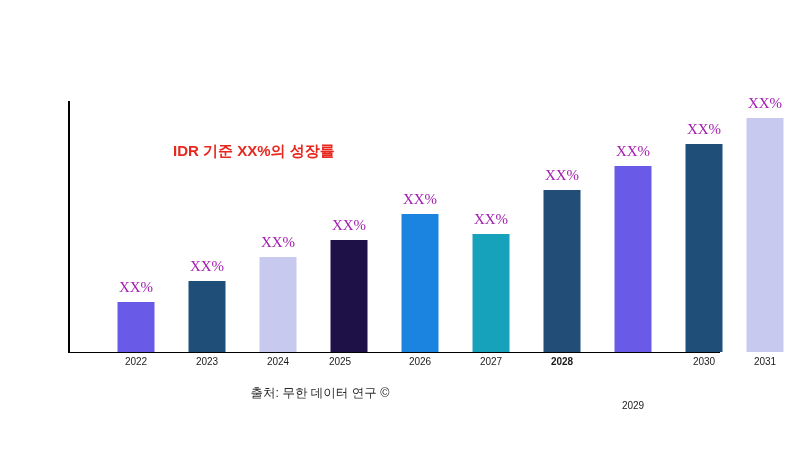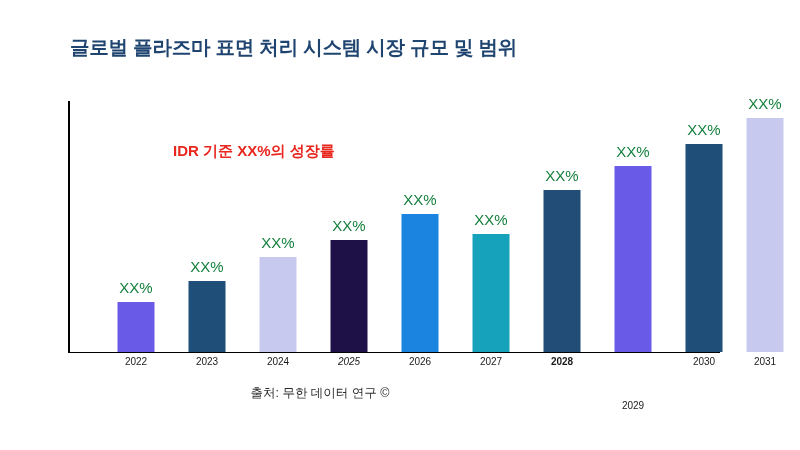--- a/index.html
+++ b/index.html
@@ -74,22 +74,23 @@
     bottom: 1.5px;
     left: 50%;
     transform: translateX(-50%);
     width: 37px;
   }
   .bar-value {
     position: absolute;
     left: 50%;
     transform: translateX(-50%);
     font-size: 15px;
-    color: #15803d;
+    color: #a21caf;
     white-space: nowrap;
+    font-family: Liberation Serif, serif;
   }
   .x-tick {
     position: absolute;
     top: 356px;
     width: 76px;
     text-align: center;
     font-size: 10px;
     color: #1a1a1a;
   }
   .source-note {
@@ -100,21 +101,20 @@
     text-align: center;
     font-size: 12.5px;
     color: #2b2b2b;
   }
 </style>
 </head>
 <body>
 
 <div id="chart-root">
 
-  <div class="chart-title">글로벌 플라즈마 표면 처리 시스템 시장 규모 및 범위</div>
 
   <div class="growth-note">IDR 기준 XX%의 성장률</div>
 
   <div class="axis-y-line"></div>
   <div class="axis-x-line"></div>
 
   <div class="plot-area" id="plot-area">
       <div class="bar-group" style="left: 98px;">
         <div class="bar" style="height: 50px; background: rgb(106, 90, 232);"></div>
         <div class="bar-value" style="bottom: 57px;">XX%</div>
@@ -155,20 +155,20 @@
         <div class="bar" style="height: 234px; background: rgb(199, 201, 239);"></div>
         <div class="bar-value" style="bottom: 241px;">XX%</div>
       </div>
     </div>
 
   <div class="source-note">출처: 무한 데이터 연구 ©</div>
 
 <div class="x-tick" style="left: 98px;">2022</div>
     <div class="x-tick" style="left: 169px;">2023</div>
     <div class="x-tick" style="left: 240px;">2024</div>
-    <div class="x-tick" style="left: 311px; font-style: italic;">2025</div>
+    <div class="x-tick" style="left: 302px;">2025</div>
     <div class="x-tick" style="left: 382px;">2026</div>
     <div class="x-tick" style="left: 453px;">2027</div>
     <div class="x-tick" style="left: 524px; font-weight: bold;">2028</div>
     <div class="x-tick" style="left: 595px; margin-top: 44px;">2029</div>
     <div class="x-tick" style="left: 666px;">2030</div>
     <div class="x-tick" style="left: 727px;">2031</div>
   </div>
 
 </body></html>

